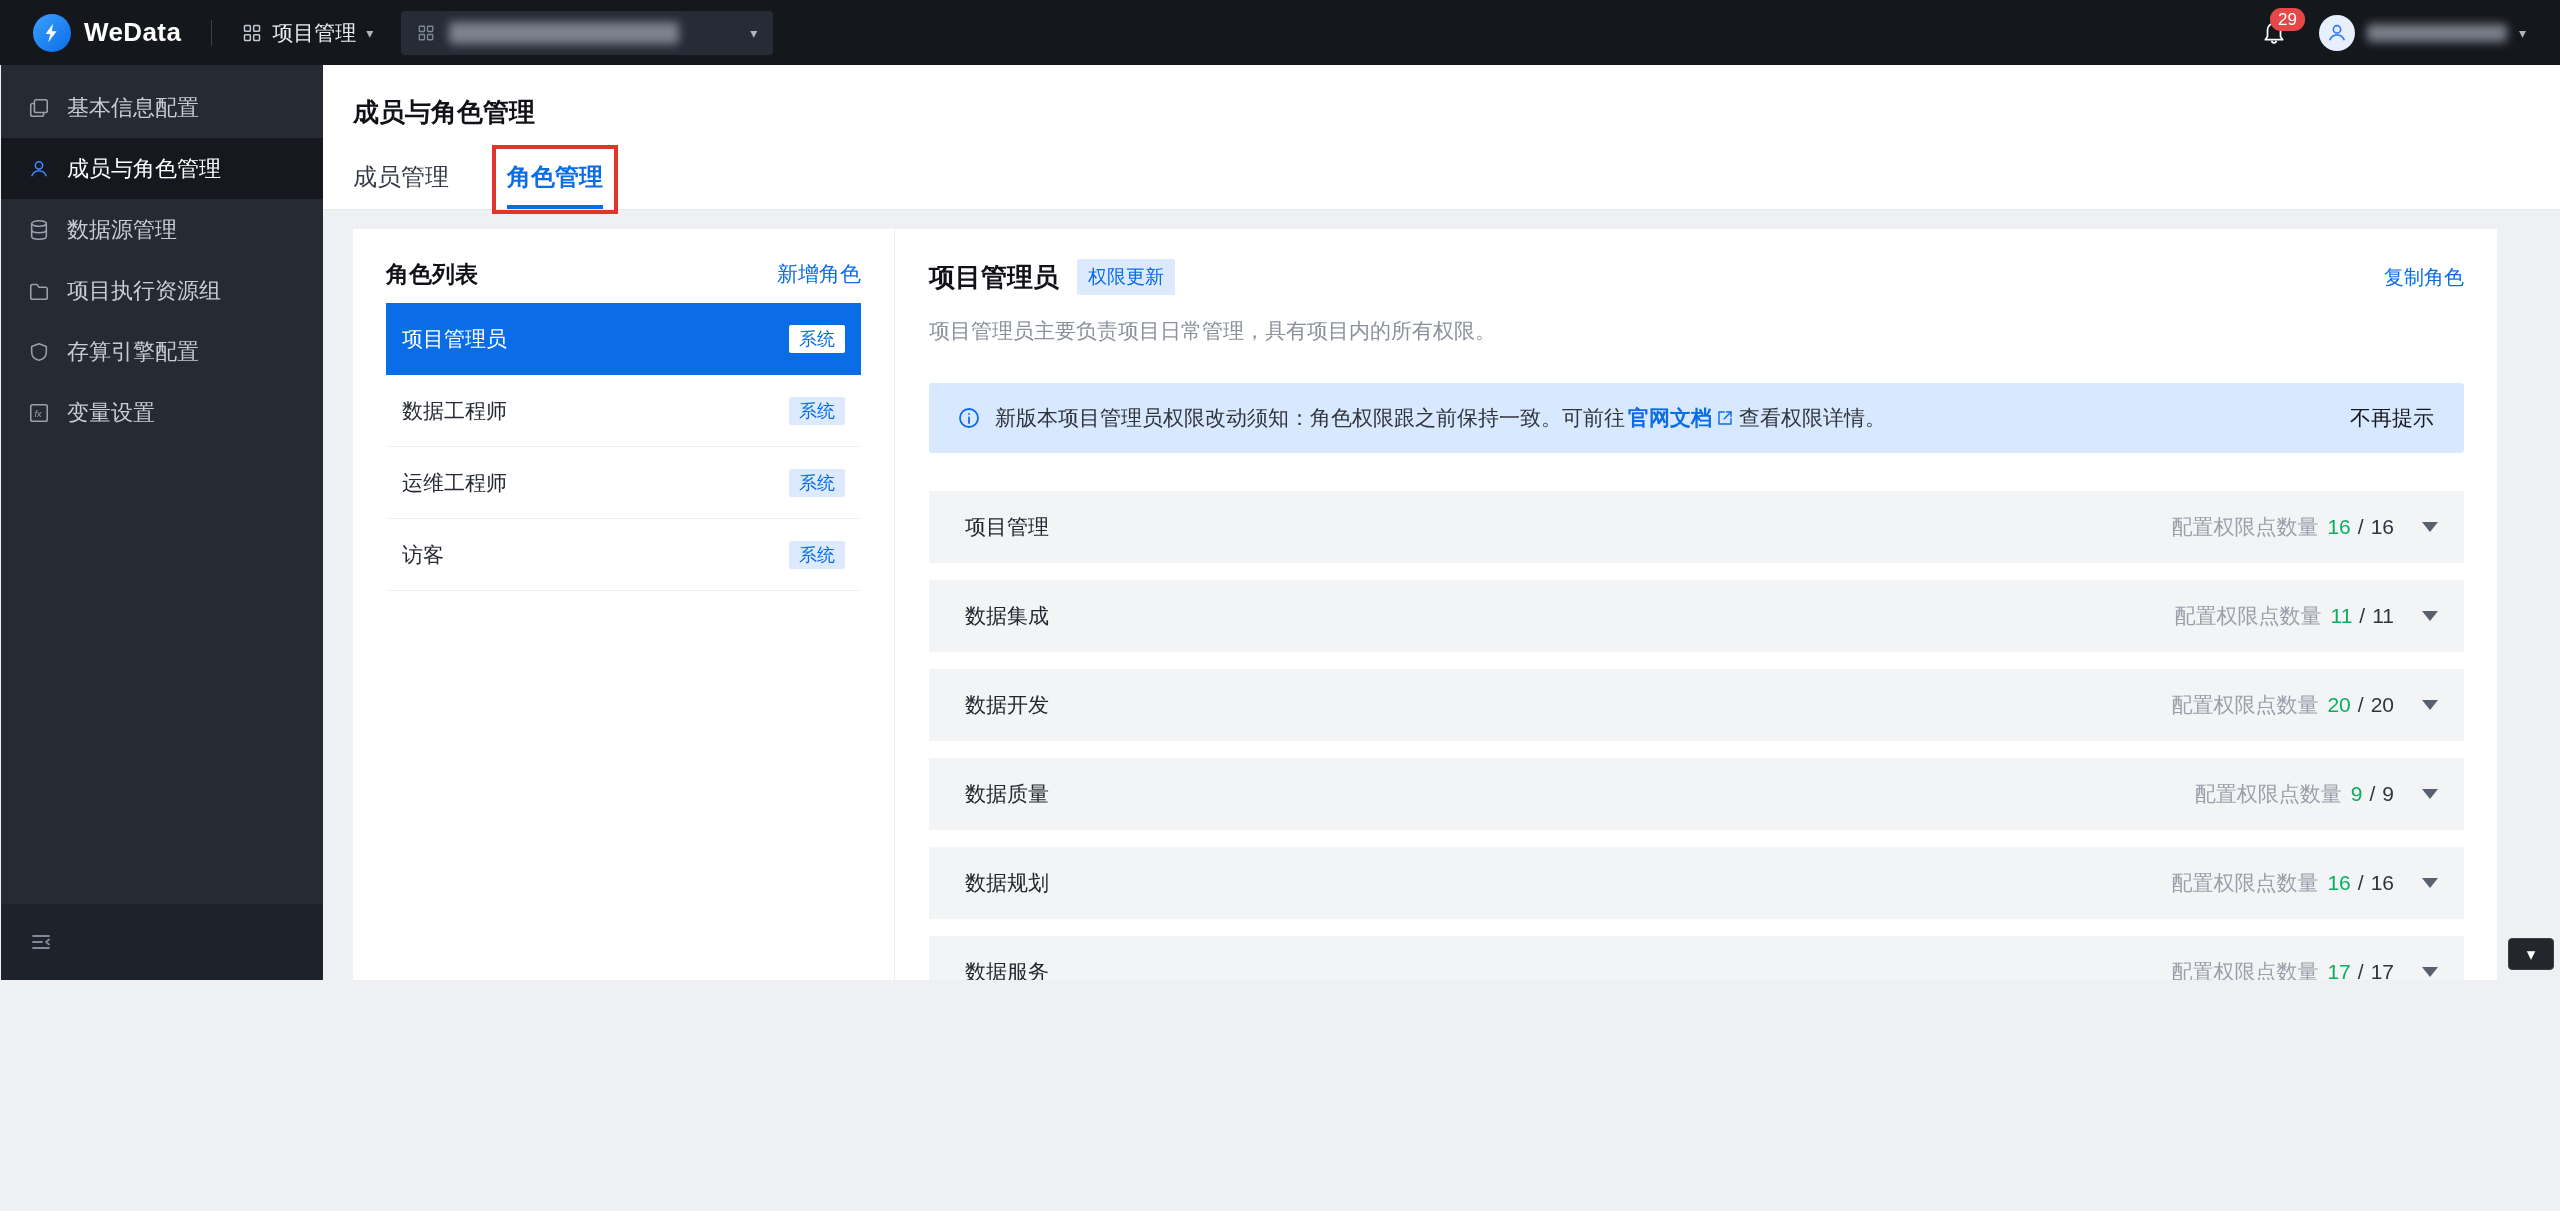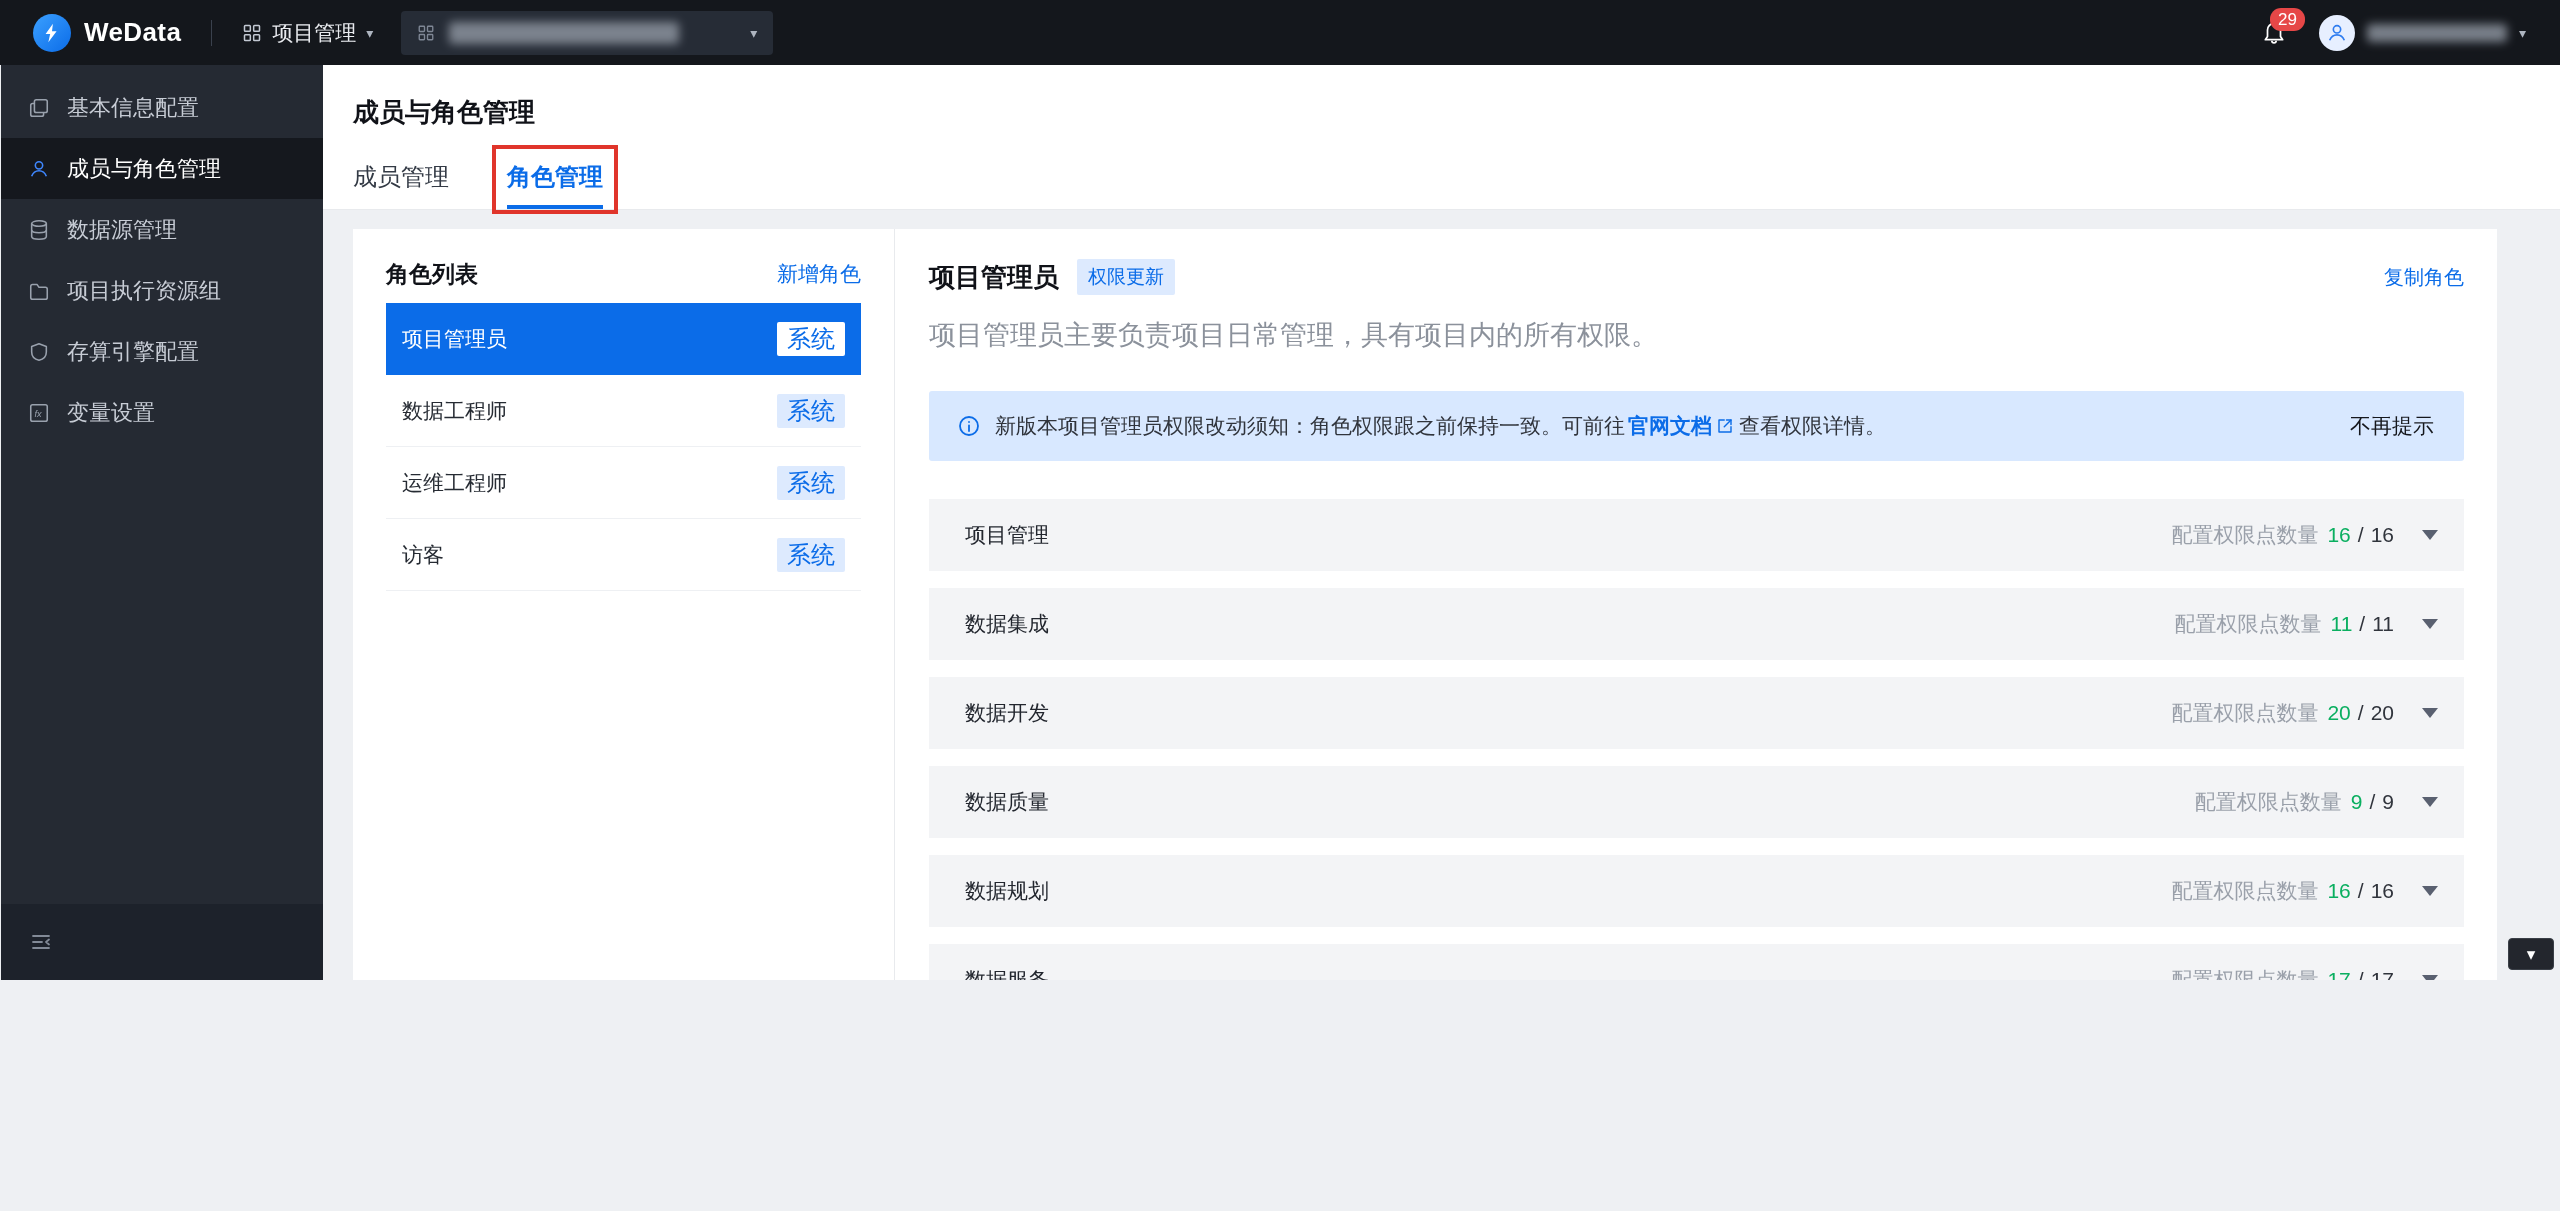--- a/index.html
+++ b/index.html
@@ -58,32 +58,32 @@
   .rl-add { font-size:21px; color:var(--accent,#0b6ce8); cursor:pointer; }
   .search { margin-top:20px; height:46px; border:1px solid #d9dce2; border-radius:3px;
             display:flex; align-items:center; padding:0 14px; background:#fff; }
   .search input { flex:1; border:0; outline:0; font-size:21px; color:#333;
                   font-family:"Liberation Sans","DejaVu Sans",sans-serif; background:transparent; }
   .search input::placeholder { color:#b9bec7; }
   .rl-items { margin-top:14px; }
   .rl-item { height:72px; display:flex; align-items:center; justify-content:space-between; padding:0 16px;
              font-size:21px; color:#262b33; border-bottom:1px solid #eef0f3; cursor:pointer; }
   .rl-item.selected { background:var(--accent,#0b6ce8); color:#fff; border-bottom-color:transparent; }
-  .badge { font-size:24px; line-height:1; padding:5px 10px; border-radius:2px;
+  .badge { font-size:18px; line-height:1; padding:5px 10px; border-radius:2px;
            background:var(--badge-bg,#ddeafe); color:var(--accent,#0b6ce8); }
   .rl-item.selected .badge { background:#fff; }
 
   
   .role-detail { flex:1; min-width:0; padding:30px 33px 0 34px; }
   .rd-head { display:flex; align-items:center; }
   .rd-title { font-size:26px; font-weight:700; color:#101218; }
   .rd-badge { margin-left:18px; font-size:19px; padding:5px 11px; border-radius:2px;
               background:var(--badge-bg,#ddeafe); color:var(--accent,#0b6ce8); }
   .rd-copy { margin-left:auto; font-size:20px; color:var(--accent,#0b6ce8); cursor:pointer; }
-  .rd-desc { margin-top:22px; font-size:27px; color:#8b919b; }
+  .rd-desc { margin-top:22px; font-size:21px; color:#8b919b; }
   .notice { margin-top:38px; height:70px; background:var(--notice-bg,#d8e8ff); border-radius:3px;
             display:flex; align-items:center; padding:0 30px 0 28px; font-size:21px; color:#30343c; }
   .notice-text { margin-left:14px; display:flex; align-items:center; }
   .doc-link { font-weight:700; color:var(--accent,#0b6ce8); margin:0 5px 0 3px; cursor:pointer; display:inline-flex; align-items:center; gap:4px; }
   .dismiss { margin-left:auto; font-weight:400; color:#15171c; cursor:pointer; }
   .groups { margin-top:38px; }
   .group-row { height:72px; background:var(--row-bg,#f3f4f6); display:flex; align-items:center;
                padding:0 26px 0 36px; margin-bottom:17px; cursor:pointer; }
   .g-name { font-size:21px; color:#22262e; }
   .g-right { margin-left:auto; display:flex; align-items:center; font-size:21px; }

